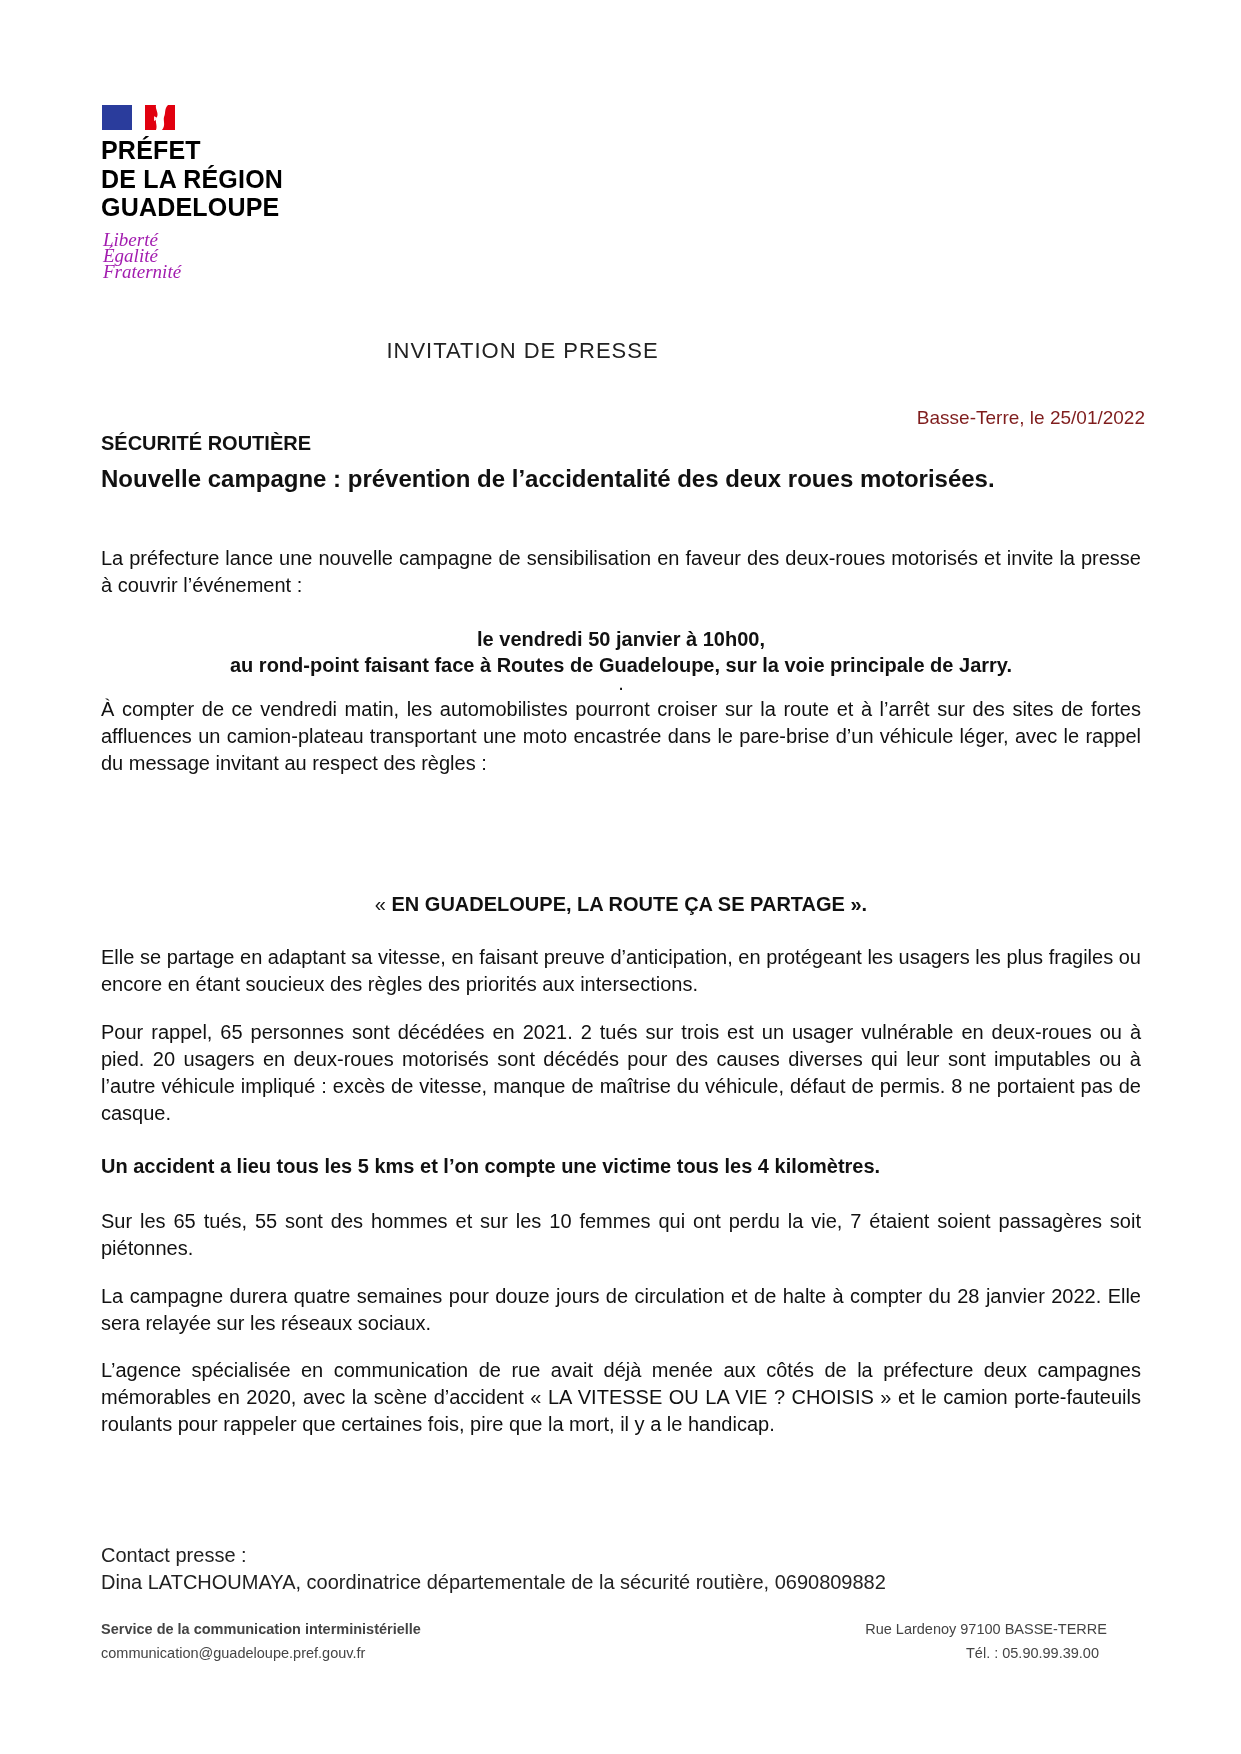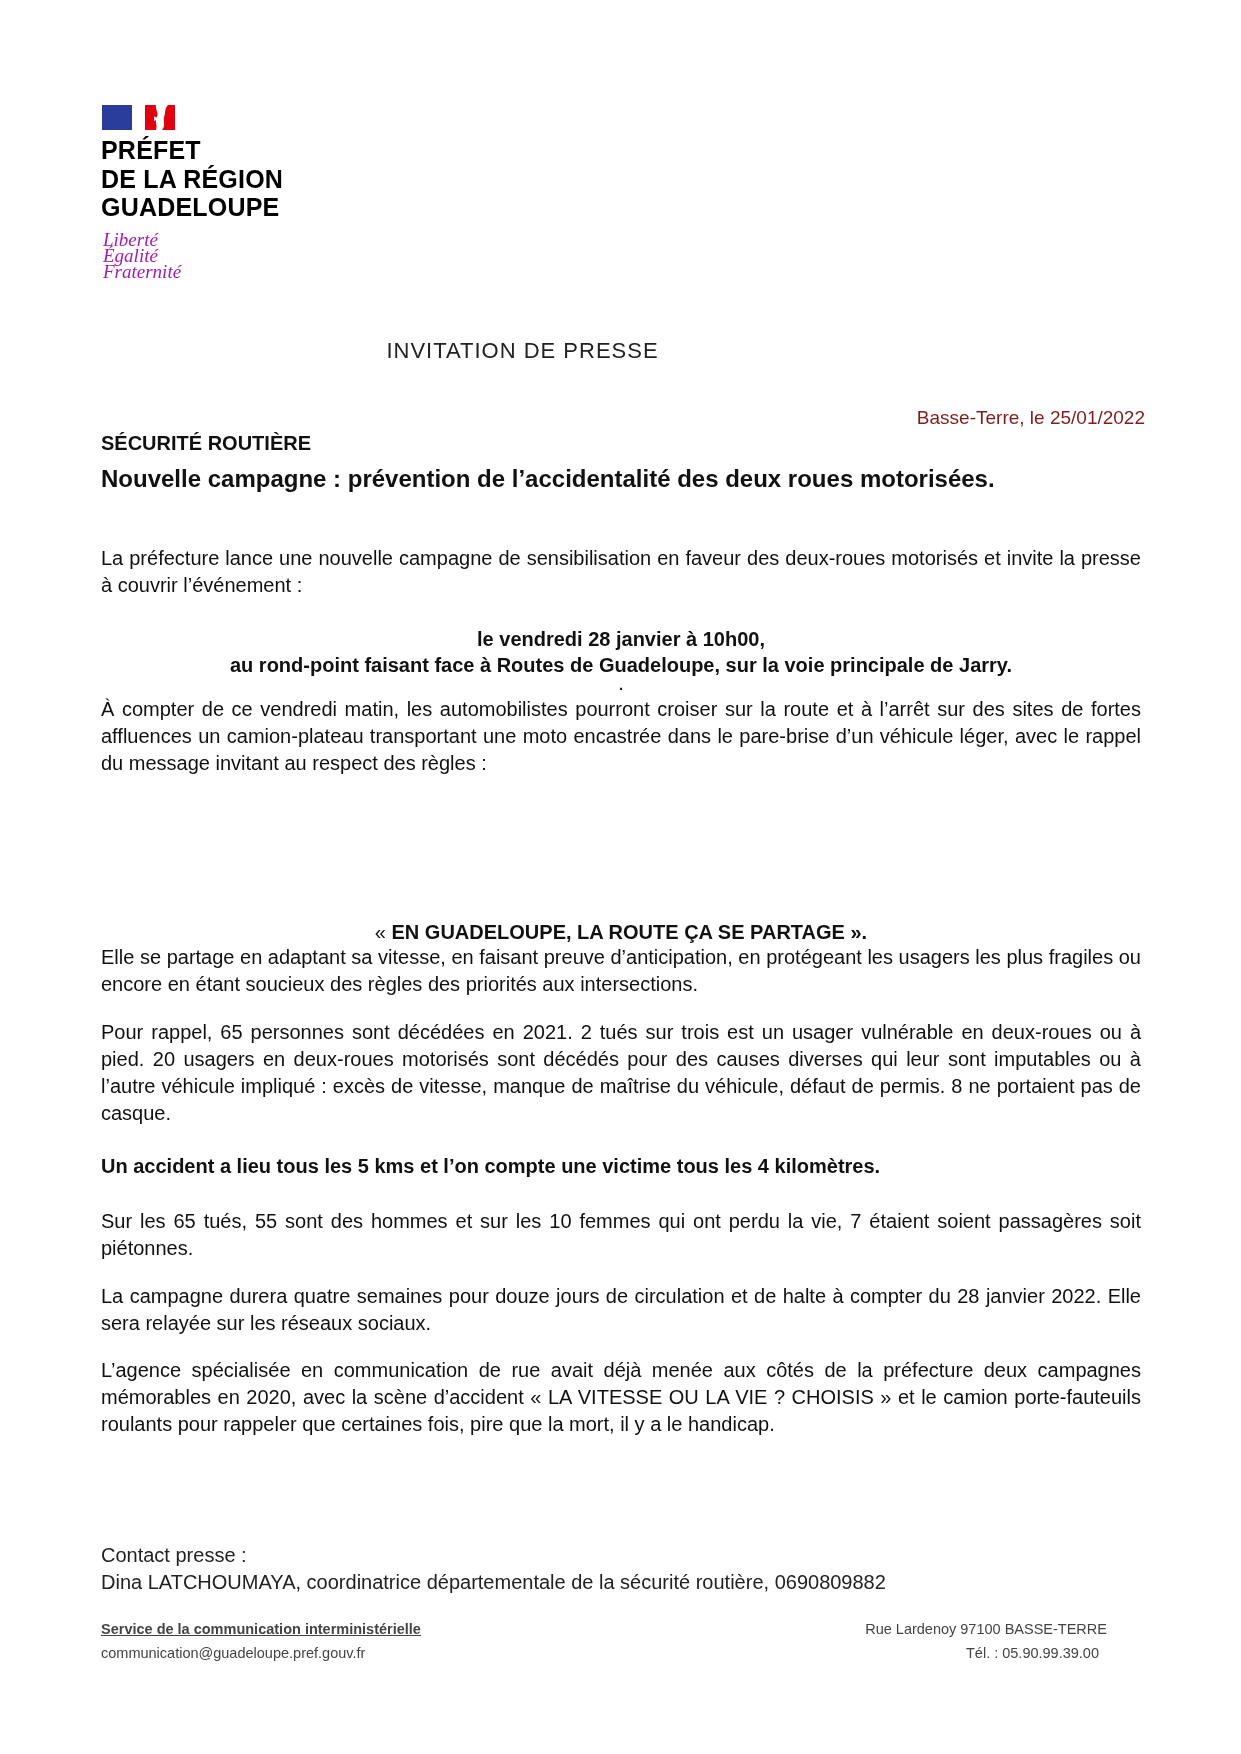--- a/index.html
+++ b/index.html
@@ -24,21 +24,21 @@
   .date { right: 96px; top: 407px; font-size: 19px; color: #7f1d1d; }
   .category { left: 101px; top: 432px; font-size: 20px; font-weight: bold; }
   .headline { left: 101px; top: 465px; font-size: 24px; font-weight: bold; white-space: nowrap; }
 
   .body-text { left: 101px; width: 1040px; font-size: 20px; line-height: 27px; text-align: justify; }
   .body-text p { margin: 0; }
   .center-bold { left: 101px; width: 1040px; text-align: center; font-weight: bold; font-size: 20px; line-height: 27px; }
 
   .contact { left: 101px; font-size: 20px; line-height: 27px; color: #222; }
   .footer-left { left: 101px; top: 1617px; font-size: 14.5px; line-height: 24px; color: #444; }
-  .footer-left .bold { font-weight: bold; text-decoration: underline; }
+  .footer-left .bold { font-weight: bold; }
   .footer-right { right: 134px; top: 1617px; font-size: 14.5px; line-height: 24px; color: #444; text-align: right; }
   .footer-right .tel { padding-right: 8px; }
 </style>
 </head>
 <body>
 
 <div class="abs flag">
   <div class="blue"></div>
   <div class="white">
     <svg class="profile" viewBox="0 0 20 25">
@@ -63,29 +63,29 @@
 
 <div class="abs doc-type">INVITATION DE PRESSE</div>
 <div class="abs date">Basse-Terre, le 25/01/2022</div>
 <div class="abs category">SÉCURITÉ ROUTIÈRE</div>
 <div class="abs headline">Nouvelle campagne : prévention de l’accidentalité des deux roues motorisées.</div>
 
 <div class="abs body-text" style="top:545px;">
   <p>La préfecture lance une nouvelle campagne de sensibilisation en faveur des deux-roues motorisés et invite la presse à couvrir l’événement :</p>
 </div>
 
-<div class="abs center-bold" style="top:626px;">le vendredi 28 janvier à 10h00,</div>
+<div class="abs center-bold" style="top:626px;">le vendredi 50 janvier à 10h00,</div>
 <div class="abs center-bold" style="top:652px;">au rond-point faisant face à Routes de Guadeloupe, sur la voie principale de Jarry.</div>
 <div class="abs center-bold" style="top:670px; font-weight:normal;">.</div>
 
 <div class="abs body-text" style="top:696px;">
   <p>À compter de ce vendredi matin, les automobilistes pourront croiser sur la route et à l’arrêt sur des sites de fortes affluences un camion-plateau transportant une moto encastrée dans le pare-brise d’un véhicule léger, avec le rappel du message invitant au respect des règles :</p>
 </div>
 
-<div class="abs center-bold" style="top:919px;">
+<div class="abs center-bold" style="top:891px;">
   <span style="font-weight:normal;">« </span><span>EN GUADELOUPE, LA ROUTE ÇA SE PARTAGE</span><span> ».</span>
 </div>
 
 <div class="abs body-text" style="top:944px;">
   <p>Elle se partage en adaptant sa vitesse, en faisant preuve d’anticipation, en protégeant les usagers les plus fragiles ou encore en étant soucieux des règles des priorités aux intersections.</p>
 </div>
 
 <div class="abs body-text" style="top:1019px;">
   <p>Pour rappel, 65 personnes sont décédées en 2021. 2 tués sur trois est un usager vulnérable en deux-roues ou à pied. 20 usagers en deux-roues motorisés sont décédés pour des causes diverses qui leur sont  imputables ou à l’autre véhicule impliqué : excès de vitesse, manque de maîtrise du véhicule, défaut de permis. 8 ne portaient pas de casque.</p>
 </div>

